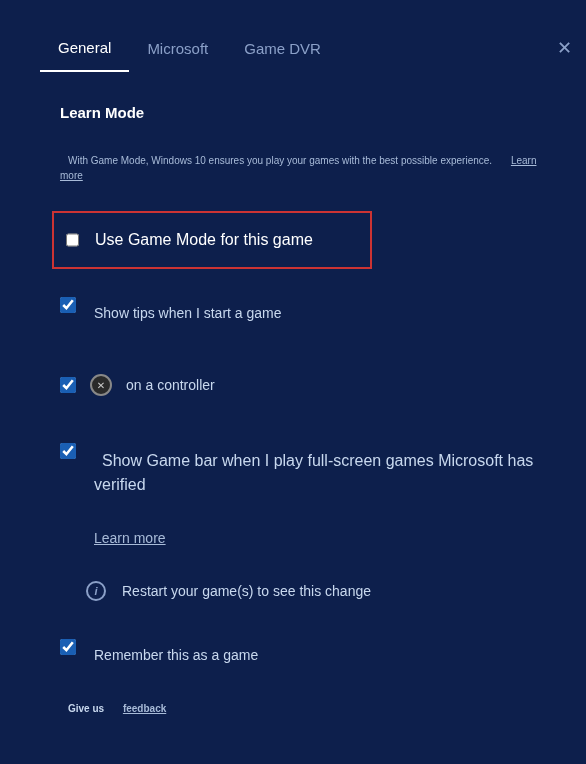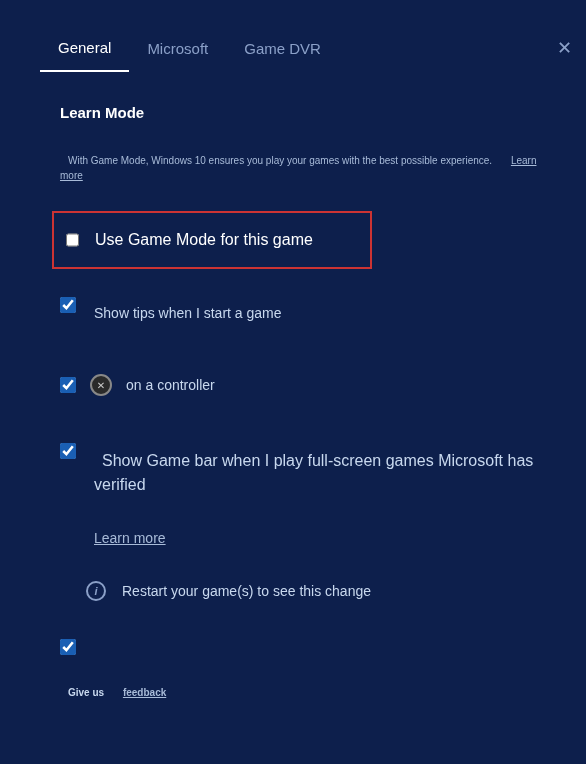--- a/index.html
+++ b/index.html
@@ -299,20 +299,21 @@
 
     
     <div class="info-row">
       <span class="info-icon">i</span>
       <span class="info-text">Restart your game(s) to see this change</span>
     </div>
 
     
     <div class="checkbox-item">
       <input type="checkbox" id="remember-cb" checked="" style="">
+      <label for="remember-cb">Remember this as a game</label>
     </div>
 
     
     <div class="feedback-row">
       <span>Give us </span><a href="#">feedback</a>
     </div>
 
   </div>
 </div>
 

